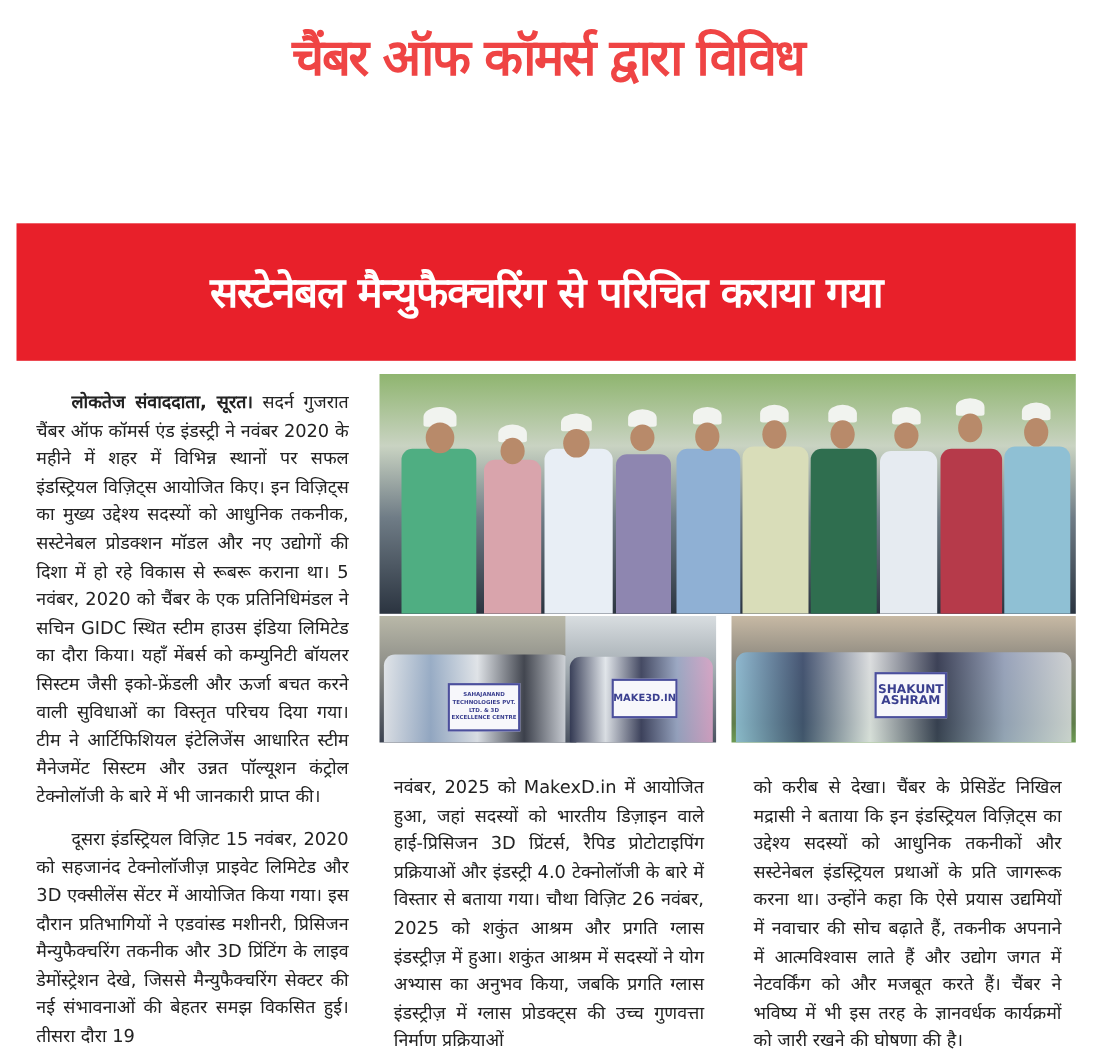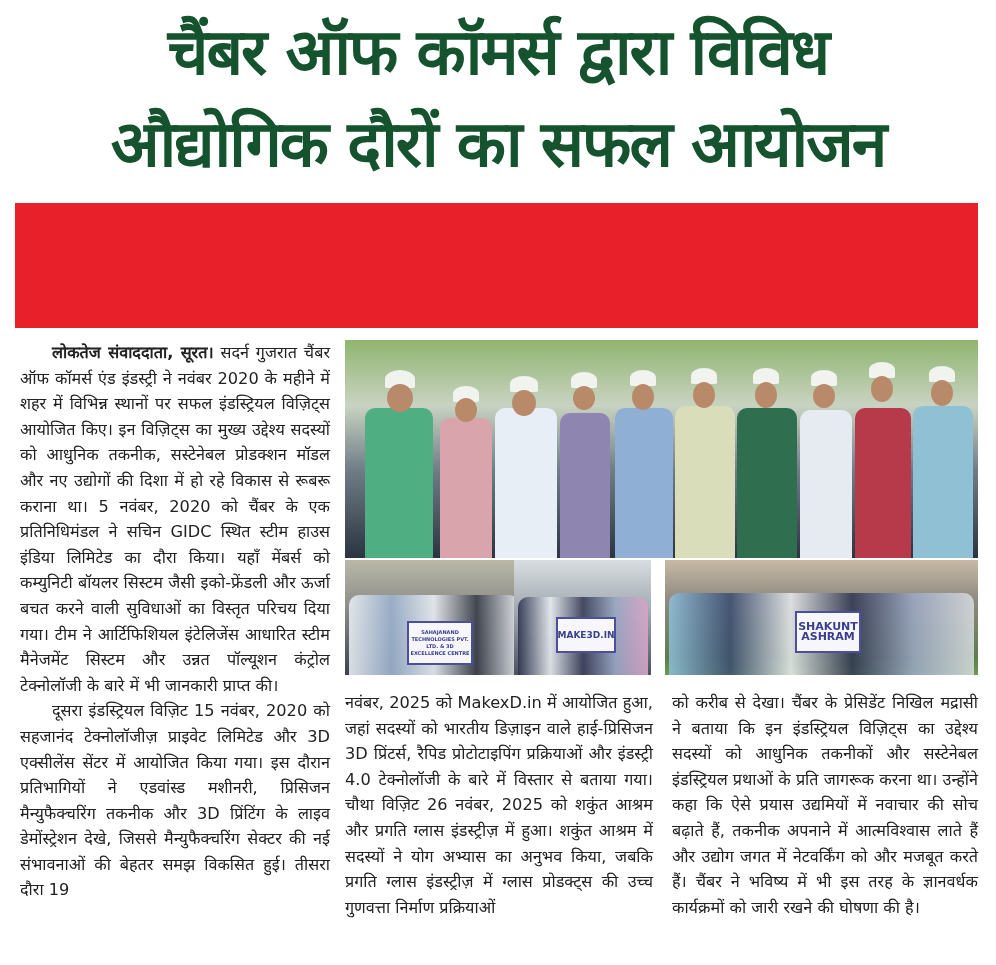--- a/index.html
+++ b/index.html
@@ -2,39 +2,39 @@
 <html><head>
 <meta charset="utf-8">
 <style>
   html, body { margin: 0; padding: 0; }
   body {
     width: 996px; height: 965px; background: #ffffff; position: relative; overflow: hidden;
     font-family: "DejaVu Sans", sans-serif; color: #1a1a1a;
   }
   .headline {
     position: absolute; left: 0; top: 6px; width: 996px; text-align: center;
-    font-family: "DejaVu Sans", sans-serif; font-weight: 900; color: #14532d;
-    font-size: 64px; line-height: 92px; letter-spacing: -2px;
+    font-family: "DejaVu Sans", sans-serif; font-weight: 900; color: #ef4444;
+    font-size: 46px; line-height: 92px; letter-spacing: -2px;
     transform: scaleY(1.0);
   }
   .headline .hl-line { display: block; white-space: nowrap; font-weight: bold; }
   .banner {
     position: absolute; left: 15px; top: 203px; width: 963px; height: 125px;
     background: #e8202a; color: #ffffff; text-align: center;
     display: flex; flex-direction: column; justify-content: center;
   }
   .banner .bn-line {
     display: block; font-weight: bold; font-size: 38px; line-height: 54px;
     letter-spacing: -1px; white-space: nowrap;
   }
   .col {
     position: absolute; font-size: 16.2px; line-height: 25.6px; text-align: justify;
     text-align-last: left; color: #222;
   }
-  .col p { margin: 0; text-indent: 0; }
+  .col p { margin: 13px; text-indent: 0; }
   .col p.indent { text-indent: 32px; }
   .col-1 { left: 20px; top: 340px; width: 310px; }
   .col-2 { left: 345px; top: 690px; width: 308px; }
   .col-3 { left: 672px; top: 690px; width: 306px; }
   .byline { font-weight: bold; }
 
   .photos { position: absolute; left: 345px; top: 340px; width: 633px; height: 335px; }
   .photo { position: absolute; overflow: hidden; }
   .photo-main {
     left: 0; top: 0; width: 633px; height: 218px;
@@ -57,24 +57,24 @@
   }
   .sign-1 { left: 62px; bottom: 10px; width: 62px; height: 40px; font-size: 5px; line-height: 7px; }
   .sign-2 { left: 42px; bottom: 22px; width: 56px; height: 32px; font-size: 9px; }
   .sign-3 { left: 62px; bottom: 22px; width: 62px; height: 38px; font-size: 11px; line-height: 10px; }
 </style>
 </head>
 <body>
 
 <div class="headline">
   <span class="hl-line">चैंबर ऑफ कॉमर्स द्वारा विविध</span>
-  <span class="hl-line">औद्योगिक दौरों का सफल आयोजन</span>
 </div>
 
 <div class="banner">
+  <span class="bn-line">सस्टेनेबल मैन्युफैक्चरिंग से परिचित कराया गया</span>
 </div>
 
 <div class="col col-1">
   <p class="indent"><span class="byline">लोकतेज संवाददाता, सूरत।</span> <span>सदर्न गुजरात चैंबर ऑफ कॉमर्स एंड इंडस्ट्री ने नवंबर 2020 के महीने में शहर में विभिन्न स्थानों पर सफल इंडस्ट्रियल विज़िट्स आयोजित किए। इन विज़िट्स का मुख्य उद्देश्य सदस्यों को आधुनिक तकनीक, सस्टेनेबल प्रोडक्शन मॉडल और नए उद्योगों की दिशा में हो रहे विकास से रूबरू कराना था। 5 नवंबर, 2020 को चैंबर के एक प्रतिनिधिमंडल ने सचिन GIDC स्थित स्टीम हाउस इंडिया लिमिटेड का दौरा किया। यहाँ मेंबर्स को कम्युनिटी बॉयलर सिस्टम जैसी इको-फ्रेंडली और ऊर्जा बचत करने वाली सुविधाओं का विस्तृत परिचय दिया गया। टीम ने आर्टिफिशियल इंटेलिजेंस आधारित स्टीम मैनेजमेंट सिस्टम और उन्नत पॉल्यूशन कंट्रोल टेक्नोलॉजी के बारे में भी जानकारी प्राप्त की।</span></p>
   <p class="indent">दूसरा इंडस्ट्रियल विज़िट 15 नवंबर, 2020 को सहजानंद टेक्नोलॉजीज़ प्राइवेट लिमिटेड और 3D एक्सीलेंस सेंटर में आयोजित किया गया। इस दौरान प्रतिभागियों ने एडवांस्ड मशीनरी, प्रिसिजन मैन्युफैक्चरिंग तकनीक और 3D प्रिंटिंग के लाइव डेमोंस्ट्रेशन देखे, जिससे मैन्युफैक्चरिंग सेक्टर की नई संभावनाओं की बेहतर समझ विकसित हुई। तीसरा दौरा 19</p>
 </div>
 
 <div class="photos">
   <div class="photo photo-main">
     <div class="person" style="left:20px;width:68px;height:150px;background:#4fae82;"></div>

